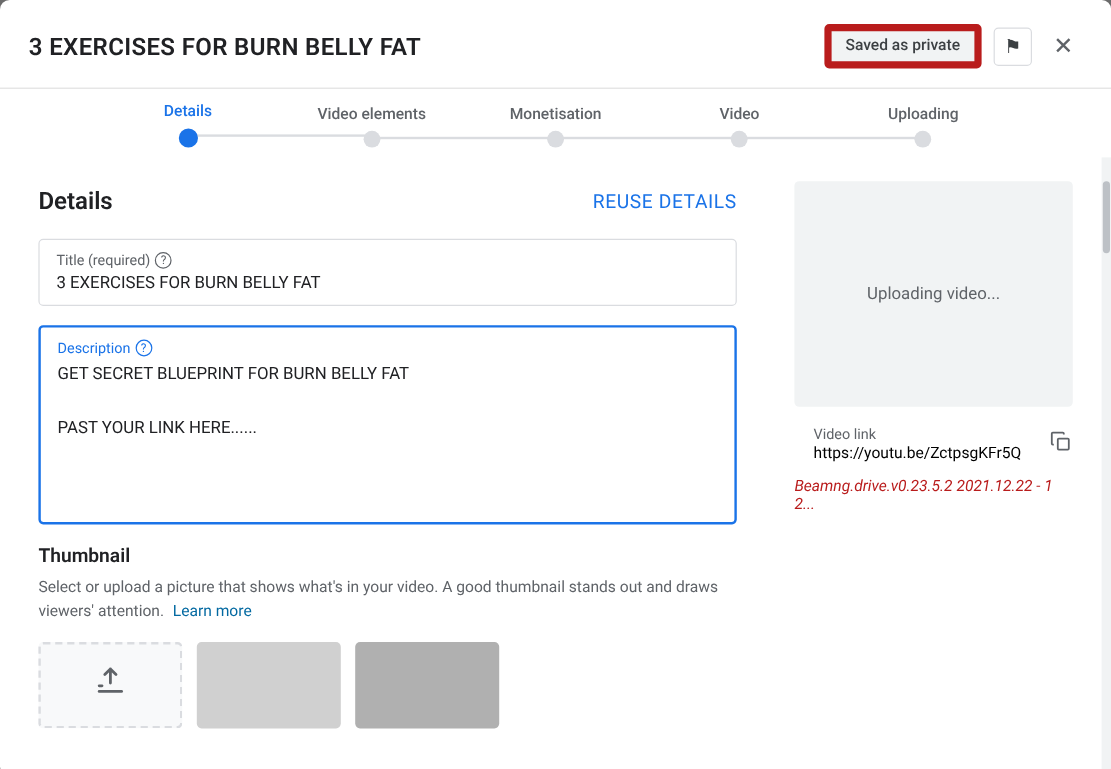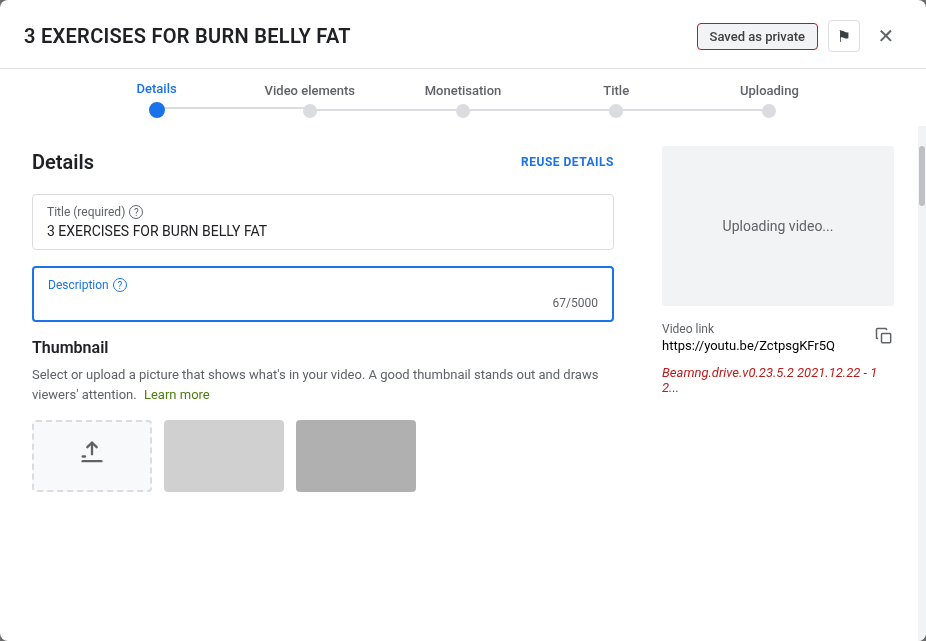--- a/index.html
+++ b/index.html
@@ -36,21 +36,21 @@
       color: #202124;
       letter-spacing: 0.3px;
     }
     .header-right {
       display: flex;
       align-items: center;
       gap: 10px;
     }
     .saved-badge {
       background: #f1f3f4;
-      border: 1px solid #b91c1c;
+      border: 6px solid #b91c1c;
       border-radius: 4px;
       padding: 5px 12px;
       font-size: 13px;
       color: #3c4043;
       font-weight: 500;
     }
     .icon-btn {
       width: 32px;
       height: 32px;
       border: 1px solid #dadce0;
@@ -150,23 +150,23 @@
       align-items: center;
       justify-content: space-between;
       margin-bottom: 20px;
     }
     .section-title {
       font-size: 20px;
       font-weight: 600;
       color: #202124;
     }
     .reuse-link {
-      font-size: 12px;
+      font-size: 16px;
       color: #1a73e8;
-      font-weight: 700;
+      font-weight: 400;
       cursor: pointer;
       letter-spacing: 0.5px;
       text-decoration: none;
     }
 
     
     .field-group {
       margin-bottom: 16px;
     }
     .field-box {
@@ -277,21 +277,21 @@
     .thumbnail-preview-2 {
       width: 120px;
       height: 72px;
       background: #bdbdbd;
       border-radius: 4px;
     }
 
     
     .video-preview {
       width: 100%;
-      height: 160px;
+      height: 188px;
       background: #f1f3f4;
       border-radius: 4px;
       display: flex;
       align-items: center;
       justify-content: center;
       margin-bottom: 16px;
       color: #5f6368;
       font-size: 14px;
     }
     .info-row {
@@ -307,21 +307,21 @@
       color: #000000;
       word-break: break-all;
     }
     .info-value.dark {
       color: #b91c1c;
       font-style: italic;
     }
     .copy-row {
       display: flex;
       align-items: center;
-      justify-content: space-between;
+      justify-content: flex-end;
       gap: 23px;
     }
     .copy-icon {
       cursor: pointer;
       color: #5f6368;
       font-size: 18px;
     }
 
     
     .left-panel::-webkit-scrollbar { width: 6px; }
@@ -370,21 +370,21 @@
     </div>
     <div class="step-item">
       <span class="step-name">Video elements</span>
       <div class="step-dot"></div>
     </div>
     <div class="step-item">
       <span class="step-name">Monetisation</span>
       <div class="step-dot"></div>
     </div>
     <div class="step-item">
-      <span class="step-name">Title</span>
+      <span class="step-name">Video</span>
       <div class="step-dot"></div>
     </div>
     <div class="step-item">
       <span class="step-name">Uploading</span>
       <div class="step-dot"></div>
     </div>
   </div>
 
   <div class="modal-body">
 
@@ -403,29 +403,31 @@
           <input class="field-input" type="text" value="3 EXERCISES FOR BURN BELLY FAT" style="">
         </div>
       </div>
 
       <div class="field-group">
         <div class="field-box focused">
           <div class="field-label focused">
             <span>Description</span>
             <span class="help-icon" style="border-color:#1a73e8;color:#1a73e8;">?</span>
           </div>
-          <div class="char-count">67/5000</div>
+          <textarea class="field-textarea" style="">GET SECRET BLUEPRINT FOR BURN BELLY FAT
+
+PAST YOUR LINK HERE......</textarea>
         </div>
       </div>
 
       <div class="field-group">
         <div class="thumbnail-title">Thumbnail</div>
         <div class="thumbnail-desc">
           <span>Select or upload a picture that shows what's in your video. A good thumbnail stands out and draws viewers' attention.</span>
-          <a href="#" style="color:#4d7c0f;text-decoration:none;margin-left:4px;">Learn more</a>
+          <a href="#" style="color:#0369a1;text-decoration:none;margin-left:4px;">Learn more</a>
         </div>
         <div class="thumbnail-row">
           <div class="thumbnail-upload">
             <span class="thumbnail-upload-icon">
               <svg width="28" height="28" viewBox="0 0 24 24" fill="none" xmlns="http://www.w3.org/2000/svg">
                 <rect x="3" y="14" width="4" height="2" rx="1" fill="#5f6368"></rect>
                 <path d="M12 3v10M8 7l4-4 4 4" stroke="#5f6368" stroke-width="2" stroke-linecap="round" stroke-linejoin="round"></path>
                 <rect x="3" y="18" width="18" height="2" rx="1" fill="#5f6368"></rect>
               </svg>
             </span>

